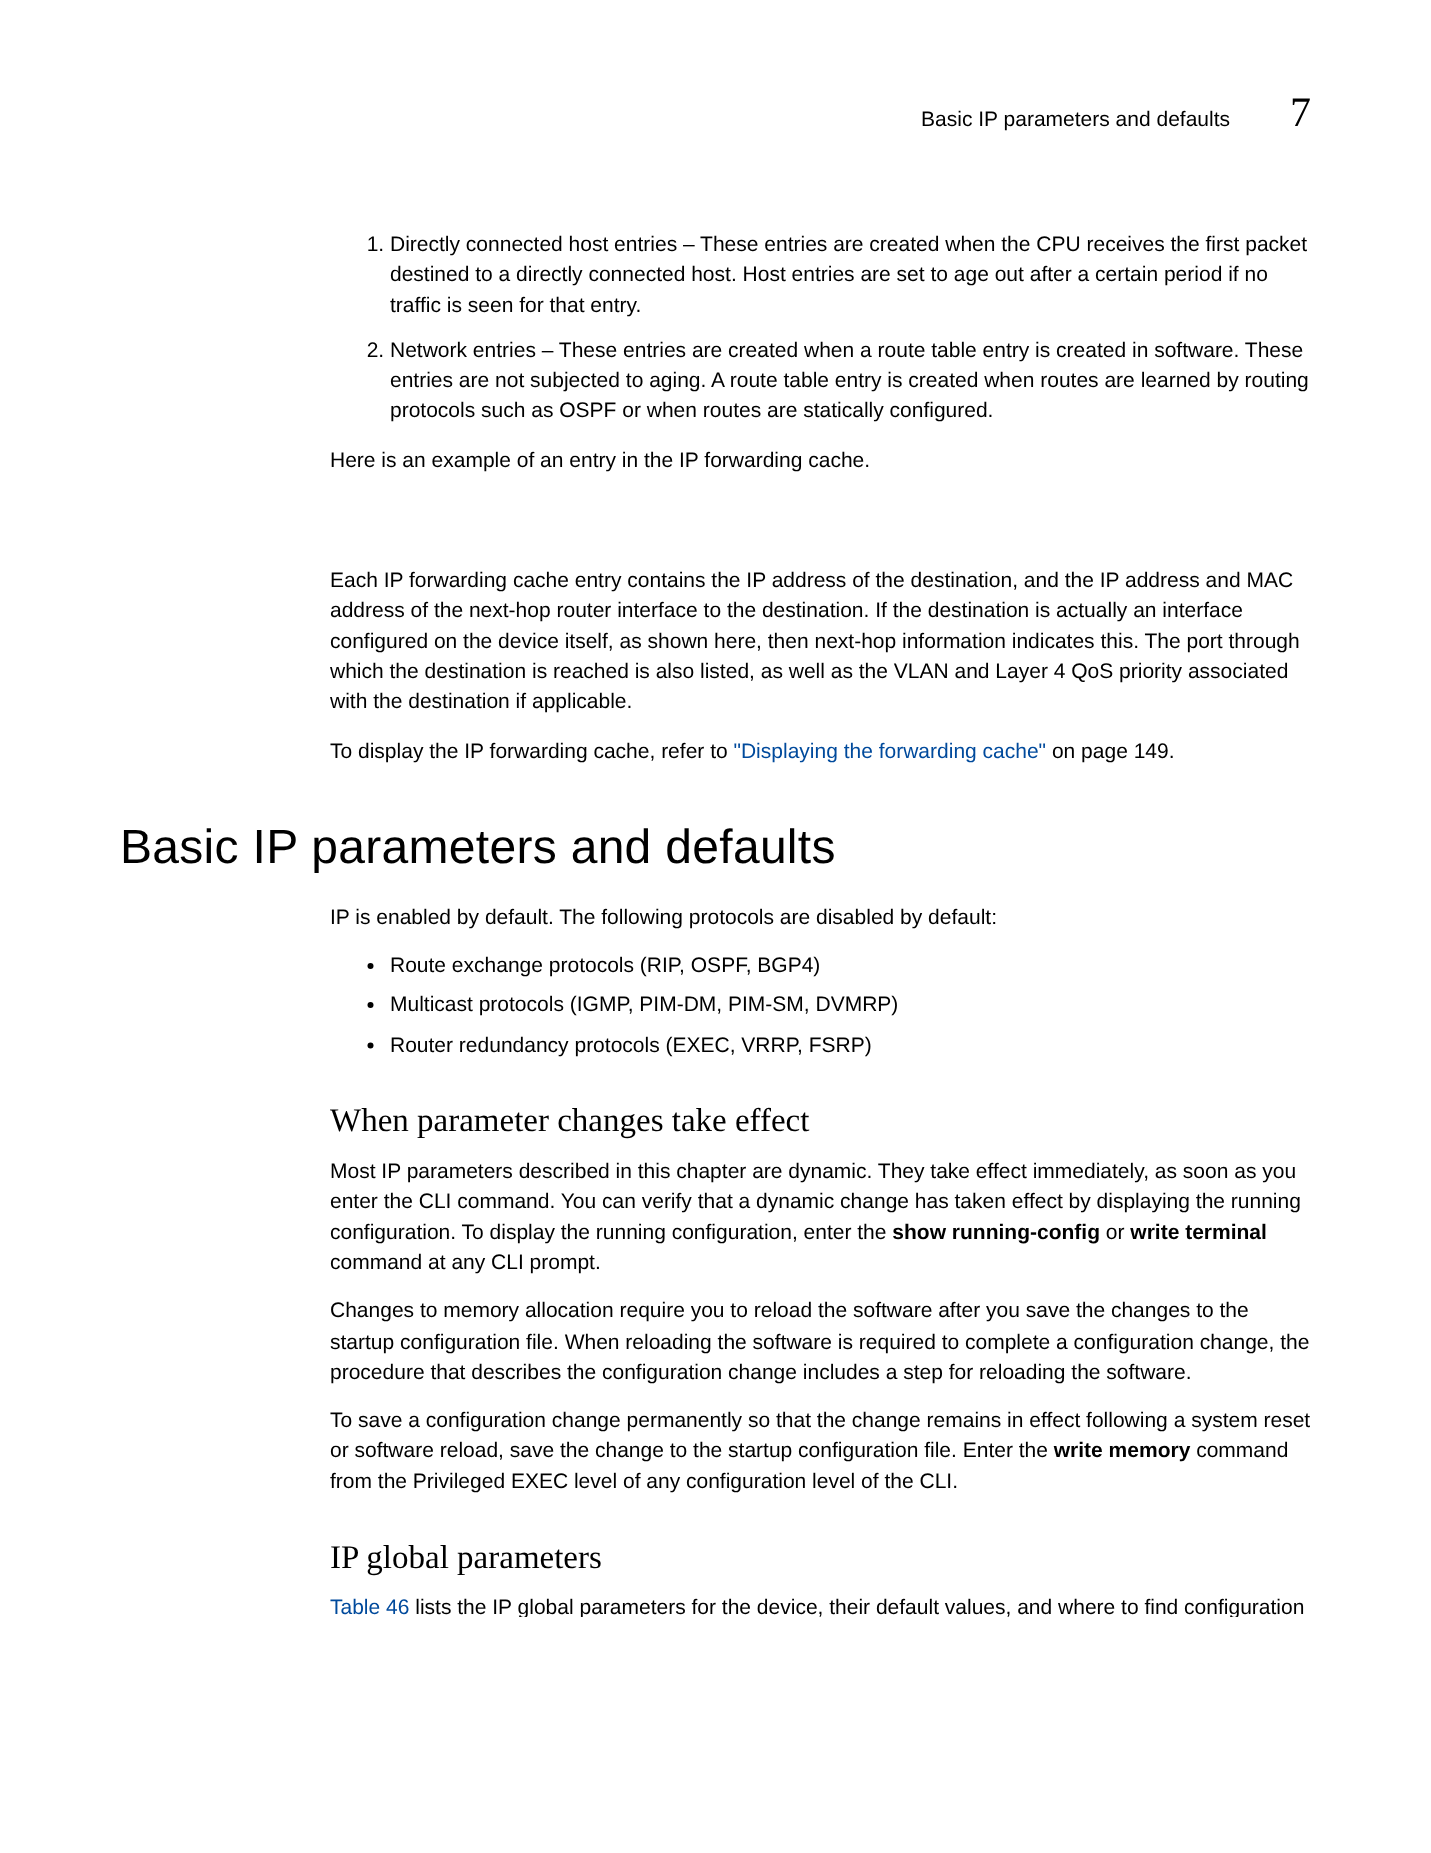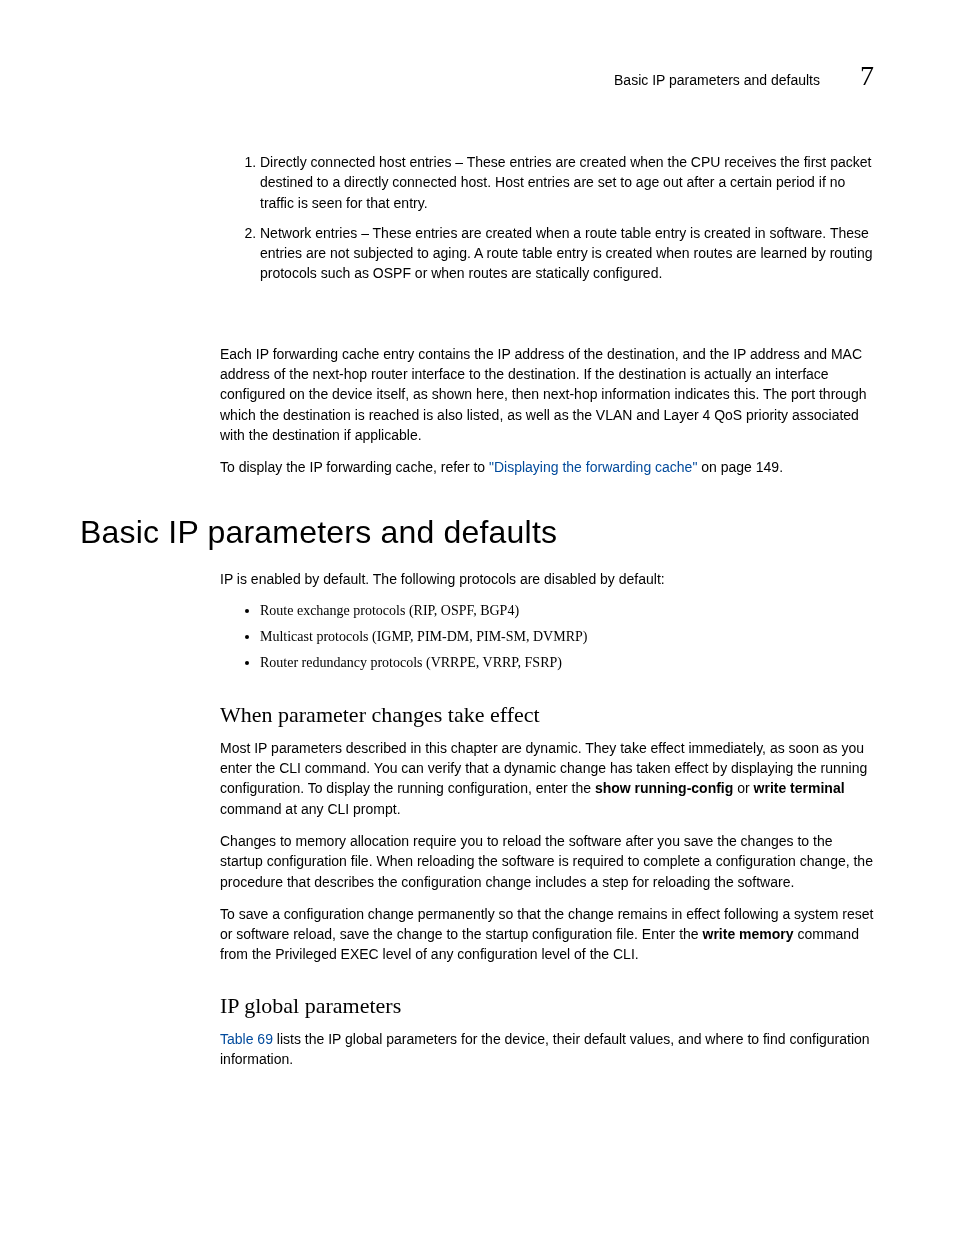--- a/index.html
+++ b/index.html
@@ -66,21 +66,20 @@
     font-weight: 400;
     font-size: 22px;
     margin: 28px 0 10px 0;
   }
   ul.bullets {
     list-style: disc;
     padding-left: 40px;
   }
   ul.bullets li {
     margin-bottom: 6px;
-    font-family: Liberation Serif, serif;
   }
   .bold {
     font-weight: bold;
     text-align: center;
   }
 </style>
 </head>
 <body>
 
 <div class="page">
@@ -91,51 +90,52 @@
   </div>
 
   <div class="content">
 
 
     <ol class="numlist">
       <li>Directly connected host entries –  These entries are created when the CPU receives the first packet destined to a directly connected host. Host entries are set to age out after a certain period if no traffic is seen for that entry.</li>
       <li>Network entries – These entries are created when a route table entry is created in software. These entries are not subjected to aging. A route table entry is created when routes are learned by routing protocols such as OSPF or when routes are statically configured.</li>
     </ol>
 
+    <p>Here is an example of an entry in the IP forwarding cache.</p>
 
     <div class="gap"></div>
 
     <p>Each IP forwarding cache entry contains the IP address of the destination, and the IP address and MAC address of the next-hop router interface to the destination. If the destination is actually an interface configured on the device itself, as shown here, then next-hop information indicates this. The port through which the destination is reached is also listed, as well as the VLAN and Layer 4 QoS priority associated with the destination if applicable.</p>
 
     <p>
       <span>To display the IP forwarding cache, refer to </span><span class="link">"Displaying the forwarding cache"</span><span> on page 149.</span>
     </p>
 
     <h1 class="section">Basic IP parameters and defaults</h1>
 
     <p>IP is enabled by default.  The following protocols are disabled by default:</p>
 
     <ul class="bullets">
       <li>Route exchange protocols (RIP, OSPF, BGP4)</li>
       <li>Multicast protocols (IGMP, PIM-DM, PIM-SM, DVMRP)</li>
-      <li>Router redundancy protocols (VRRPE, VRRP, FSRP)</li>
+      <li>Router redundancy protocols (EXEC, VRRP, FSRP)</li>
     </ul>
 
     <h2 class="subsection">When parameter changes take effect</h2>
 
     <p>
       <span>Most IP parameters described in this chapter are dynamic. They take effect immediately, as soon as you enter the CLI command.  You can verify that a dynamic change has taken effect by displaying the running configuration.  To display the running configuration, enter the </span><span class="bold">show running-config</span><span> or </span><span class="bold">write terminal</span><span> command at any CLI prompt.</span>
     </p>
 
     <p>Changes to memory allocation require you to reload the software after you save the changes to the startup configuration file.  When reloading the software is required to complete a configuration change, the procedure that describes the configuration change includes a step for reloading the software.</p>
 
     <p>
       <span>To save a configuration change permanently so that the change remains in effect following a system reset or software reload, save the change to the startup configuration file.  Enter the </span><span class="bold">write memory</span><span> command from the Privileged EXEC level of any configuration level of the CLI.</span>
     </p>
 
     <h2 class="subsection">IP global parameters</h2>
 
     <p>
-      <span class="link">Table 69</span><span> lists the IP global parameters for the device, their default values, and where to find configuration information.</span>
+      <span class="link">Table 46</span><span> lists the IP global parameters for the device, their default values, and where to find configuration information.</span>
     </p>
 
   </div>
 </div>
 
 </body></html>

